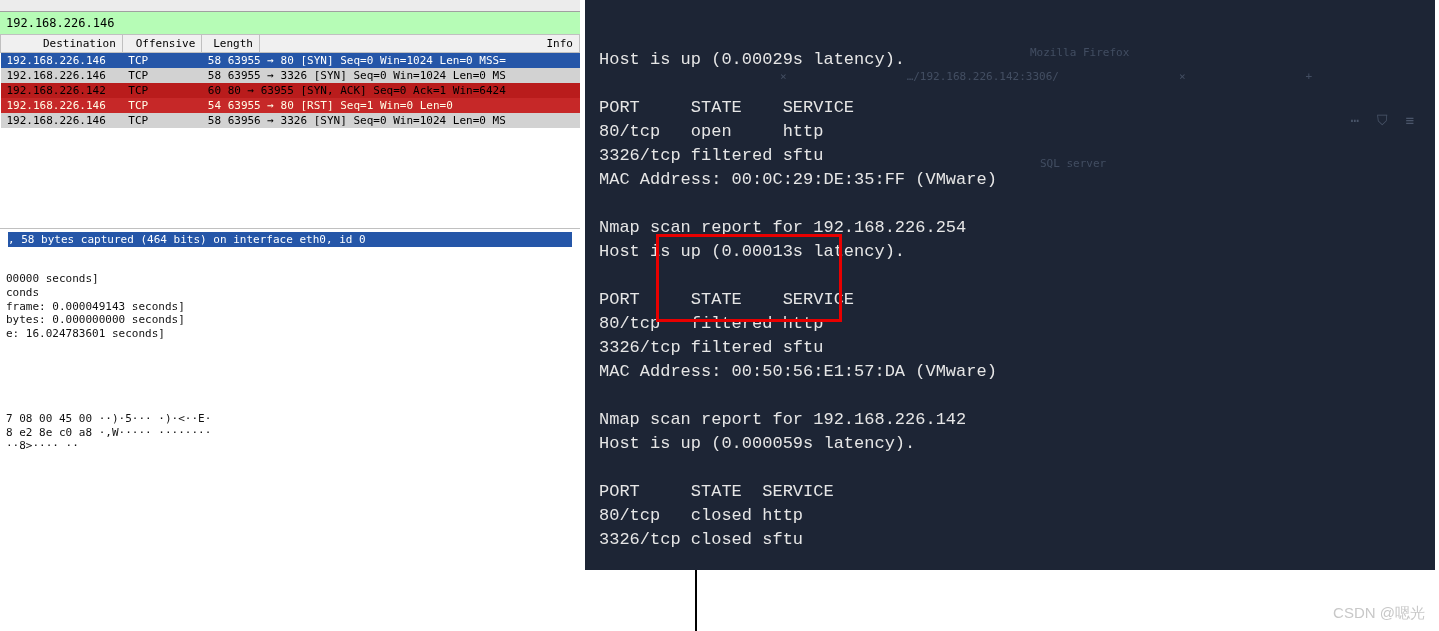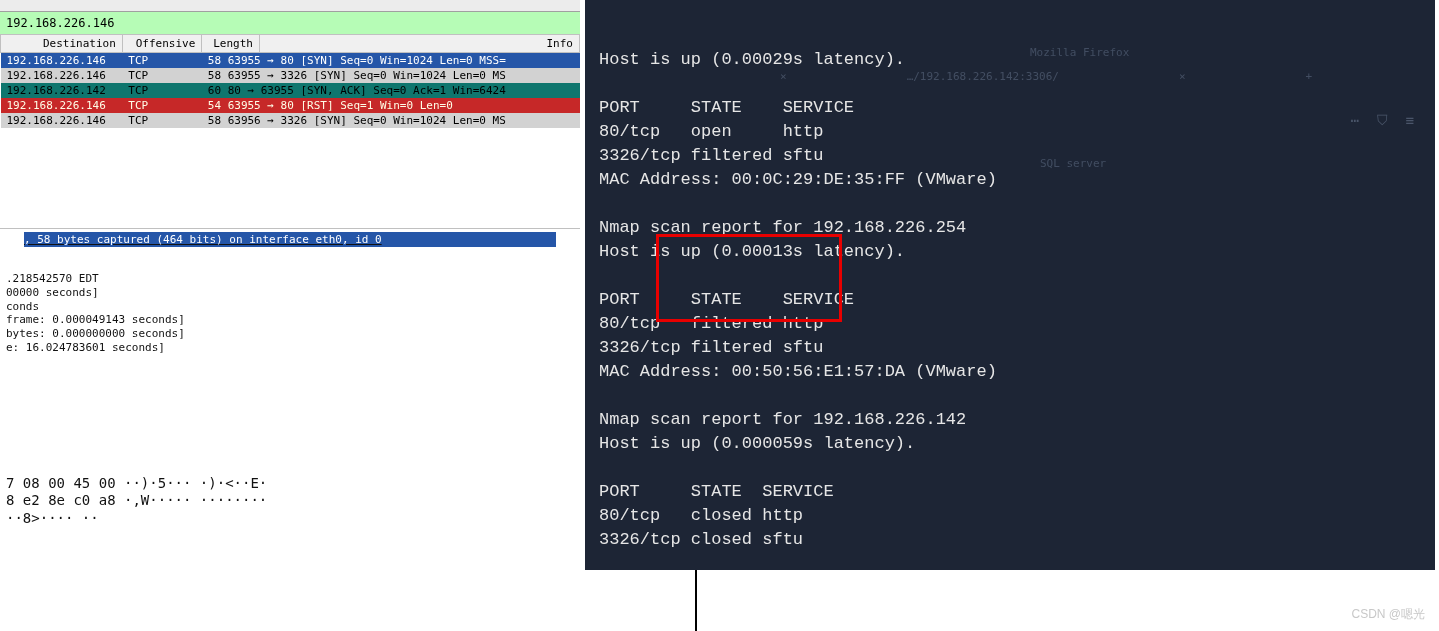--- a/index.html
+++ b/index.html
@@ -43,50 +43,49 @@
   border: 1px solid #c0c0c0;
   color: #000;
 }
 .packet-table td {
   padding: 1px 6px;
   white-space: nowrap;
   overflow: hidden;
   color: #000;
 }
 .row-syn { background: #d2d2d2; }
-.row-ack { background: #0f766e; padding-left: 18px; }
+.row-ack { background: #b91c1c; padding-left: 18px; }
 .row-rst { background: #c62828; color: #fffde7 !important; }
 .row-rst td { color: #fffde7 !important; }
 .row-sel { background: #2556a8 !important; }
 .row-sel td { color: #fff !important; }
 .packet-detail {
   margin-top: 100px;
   border-top: 1px solid #c0c0c0;
-  padding: 3px 24px;
+  padding: 3px 8px;
   font-size: 11px;
   color: #111;
-  text-decoration: underline;
 }
 .packet-detail .sel-line {
   background: #2556a8;
   color: #fff;
   display: block;
   padding: 1px 0;
 }
 .frame-meta {
   padding: 2px 6px;
   font-size: 11px;
   color: #111;
   line-height: 1.25;
   margin-top: 20px;
 }
 .hex-dump {
-  margin-top: 116px;
+  margin-top: 67px;
   padding: 2px 6px;
-  font-size: 14px;
+  font-size: 11px;
   line-height: 1.25;
   color: #111;
 }
 .terminal {
   position: absolute;
   left: 585px; top: 0;
   width: 850px;
   height: 570px;
   background: #1d2535;
   color: #e6e6e6;
@@ -112,21 +111,21 @@
   pointer-events: none;
 }
 .faint-tabs { position:absolute; top:30px; left:80px; display:flex; gap:120px; }
 .faint-tab { color: rgba(180,200,230,0.25); font-size: 11px; }
 .faint-bookmarks { position:absolute; top:108px; left:30px; display:flex; gap:20px; color: rgba(180,200,230,0.25); }
 .faint-icons { position:absolute; top:72px; right:16px; display:flex; gap:18px; color: rgba(180,200,230,0.3); font-size:14px; }
 .watermark {
   position: absolute;
   right: 14px; bottom: 8px;
   color: #c8c8c8;
-  font-size: 12px;
+  font-size: 15px;
   font-family: sans-serif;
 }
 .vert-divider {
   position: absolute;
   left: 695px;
   top: 570px;
   width: 2px;
   height: 65px;
   background: #000;
 }
@@ -174,21 +173,20 @@
           <td colspan="2">58 63956 → 3326 [SYN] Seq=0 Win=1024 Len=0 MS</td>
         </tr>
       </tbody>
   </table>
 
   <div class="packet-detail">
     <span class="sel-line">, 58 bytes captured (464 bits) on interface eth0, id 0</span>
   </div>
 
   <div class="frame-meta" id="frame-meta">
-      <div>.218542570 EDT</div>
       <div>00000 seconds]</div>
       <div>conds</div>
       <div>frame: 0.000049143 seconds]</div>
       <div> bytes: 0.000000000 seconds]</div>
       <div>e: 16.024783601 seconds]</div>
     </div>
 
   <div class="hex-dump" id="hex-dump">
       <div>7 08 00 45 00   ··)·5··· ·)·&lt;··E·</div>
       <div>8 e2 8e c0 a8   ·,W····· ········</div>

